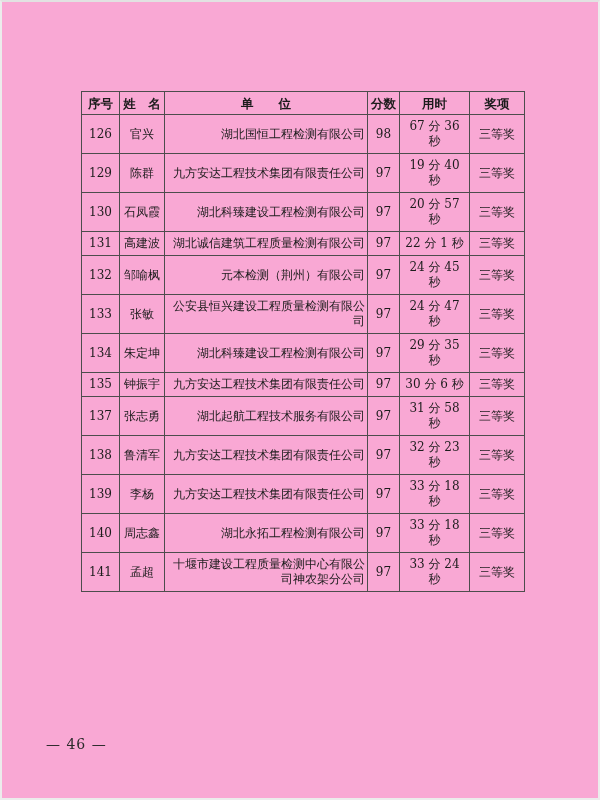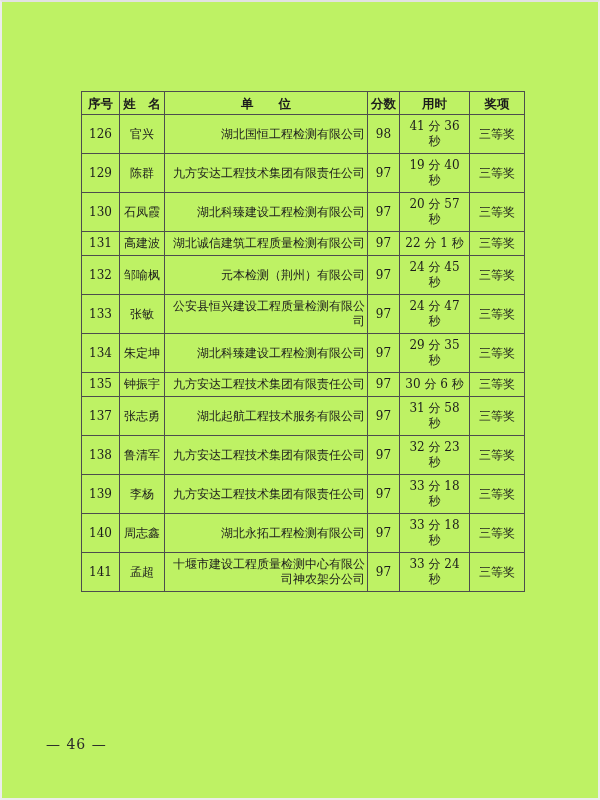--- a/index.html
+++ b/index.html
@@ -7,21 +7,21 @@
   body {
     background: #fafafa;
     font-family: "DejaVu Serif", "Liberation Serif", serif;
     color: #1c1c1c;
     position: relative;
     overflow: hidden;
   }
   .page {
     position: absolute;
     inset: 0;
-    background: #bef264;
+    background: #f9a8d4;
     border: 2px solid #ececec;
     border-top-color: #e2e2e2;
   }
   table.award-table {
     position: absolute;
     left: 79px;
     top: 89px;
     width: 443px;
     border-collapse: collapse;
     table-layout: fixed;
@@ -85,21 +85,21 @@
         <th>用时</th>
         <th>奖项</th>
       </tr>
     </thead>
     <tbody>
         <tr>
     <td class="cell-no">126</td>
     <td class="cell-name">官兴</td>
     <td class="cell-unit">湖北国恒工程检测有限公司</td>
     <td class="cell-score">98</td>
-    <td class="cell-time">41 分 36 秒</td>
+    <td class="cell-time">67 分 36 秒</td>
     <td class="cell-award">三等奖</td>
   </tr>
         <tr>
     <td class="cell-no">129</td>
     <td class="cell-name">陈群</td>
     <td class="cell-unit">九方安达工程技术集团有限责任公司</td>
     <td class="cell-score">97</td>
     <td class="cell-time">19 分 40 秒</td>
     <td class="cell-award">三等奖</td>
   </tr>

